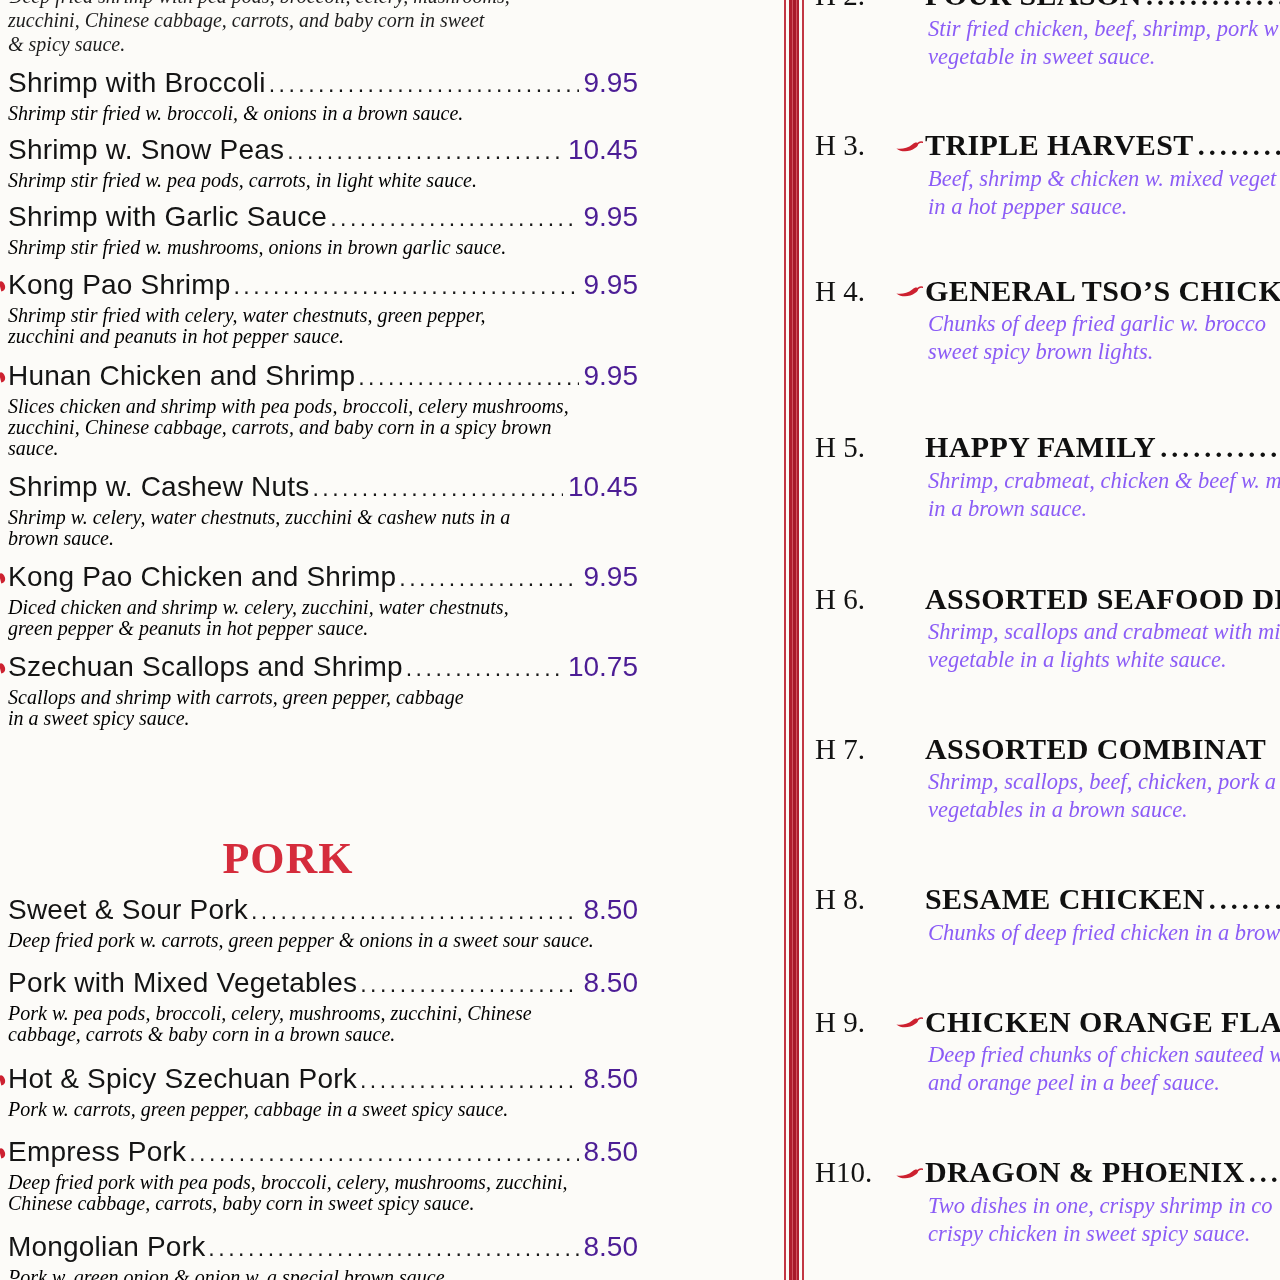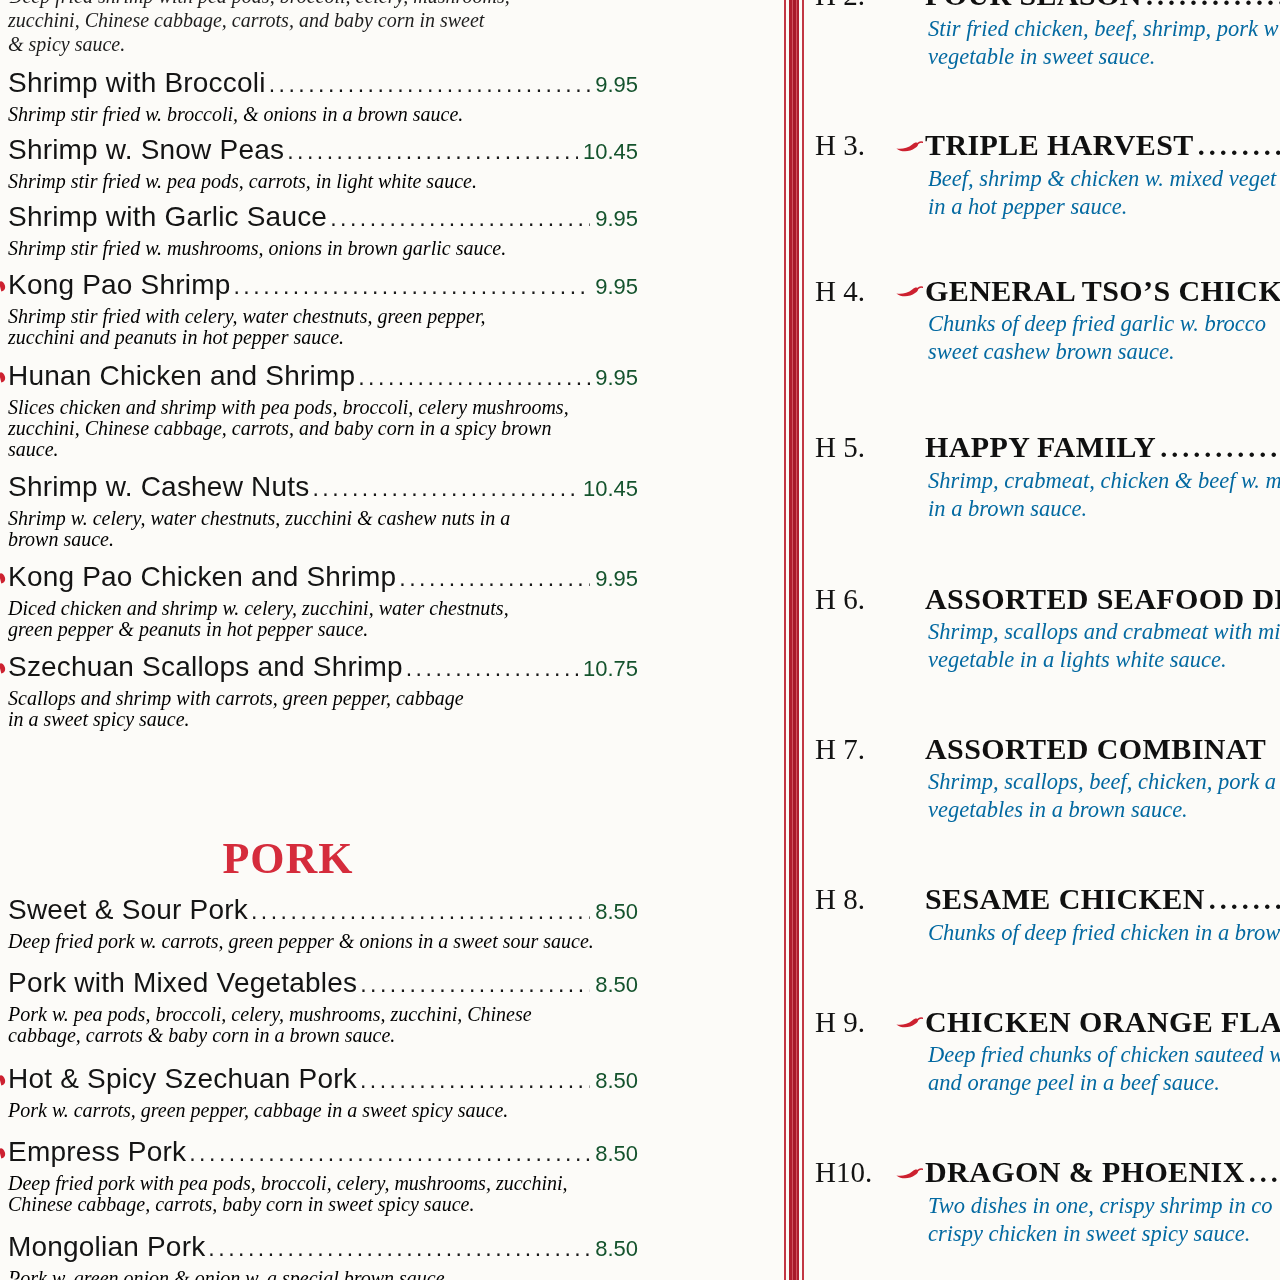--- a/index.html
+++ b/index.html
@@ -23,21 +23,21 @@
   .lp>div:nth-child(11){top:895px}
   .lp>div:nth-child(12){top:968px}
   .lp>div:nth-child(13){top:1064px}
   .lp>div:nth-child(14){top:1137px}
   .lp>div:nth-child(15){top:1232px}
 
   .item-line{display:flex;align-items:baseline;line-height:30px;}
   .dish-name{font-size:28px;letter-spacing:.2px;white-space:nowrap;color:#141414;}
   .dots{flex:1;overflow:hidden;white-space:nowrap;font-size:23px;letter-spacing:3.5px;
         margin:0 5px 0 3px;color:#191919;}
-  .dish-price{font-size:22px;color:#14532d;}
+  .dish-price{font-size:28px;color:#4c1d95;}
   .dish-desc{font-family:"Liberation Serif",serif;font-style:italic;font-size:20px;
              line-height:21px;margin-top:4px;color:#000000;white-space:nowrap;}
   .intro-desc{font-family:"Liberation Serif",serif;font-style:italic;font-size:20px;
               line-height:24px;color:#1d1d1d;white-space:nowrap;}
 
   .section-header{font-family:"Liberation Serif",serif;font-weight:bold;font-size:44px;
                   line-height:46px;color:#d52c3c;text-align:center;width:560px !important;
                   letter-spacing:1px;}
 
   .chili-cut{position:absolute;left:-8px;top:11px;width:5px;height:10px;
@@ -67,21 +67,21 @@
   .rp>div:nth-child(9){top:1157px}
 
   .h-line{display:flex;align-items:baseline;line-height:30px;overflow:hidden;}
   .h-label{flex:0 0 80px;font-size:29px;color:#131313;white-space:pre;}
   .h-chili{flex:0 0 30px;align-self:center;height:18px;}
   .h-chili svg{display:block;margin-top:2px;}
   .h-title{font-weight:bold;font-size:30px;letter-spacing:.4px;white-space:nowrap;color:#101010;}
   .h-dots{flex:1;overflow:hidden;white-space:nowrap;font-weight:bold;font-size:28px;
           letter-spacing:4px;margin-left:4px;color:#101010;}
   .h-desc{margin-left:113px;margin-top:4px;font-style:italic;font-size:22.5px;
-          line-height:27.5px;color:#0369a1;}
+          line-height:27.5px;color:#8b5cf6;}
   .h-desc span{display:block;white-space:nowrap;}
 </style>
 </head>
 <body>
 
 <div class="page">
 
   <div class="lp">
 
     <div class="intro-desc">
@@ -292,21 +292,21 @@
           <span class="h-chili">
             <svg width="28" height="16" viewBox="0 0 30 16">
               <path d="M1.5 9.5 C 6.5 13.8, 15.5 13.6, 21.5 9.2 C 24 7.4, 25.4 5.6, 24.7 4.2 C 23.7 2.6, 20.8 3.3, 18.8 5 C 13 9.8, 6 10.6, 1.5 9.5 Z" fill="#cd2130"></path>
               <path d="M24.2 4.6 C 25.8 2.8, 27.4 2.2, 29.4 2.9" stroke="#cd2130" stroke-width="1.7" fill="none" stroke-linecap="round"></path>
             </svg>
           </span>
           <span class="h-title">GENERAL TSO’S CHICK</span>
         </div>
       <div class="h-desc">
           <span>Chunks of deep fried garlic w. brocco</span>
-          <span>sweet cashew brown sauce.</span>
+          <span>sweet spicy brown lights.</span>
         </div>
     </div>
 
     <div>
       <div class="h-line">
           <span class="h-label">H 5.</span>
           <span class="h-chili"></span>
           <span class="h-title">HAPPY FAMILY</span>
           <span class="h-dots">........................................................................................................................</span>
         </div>

